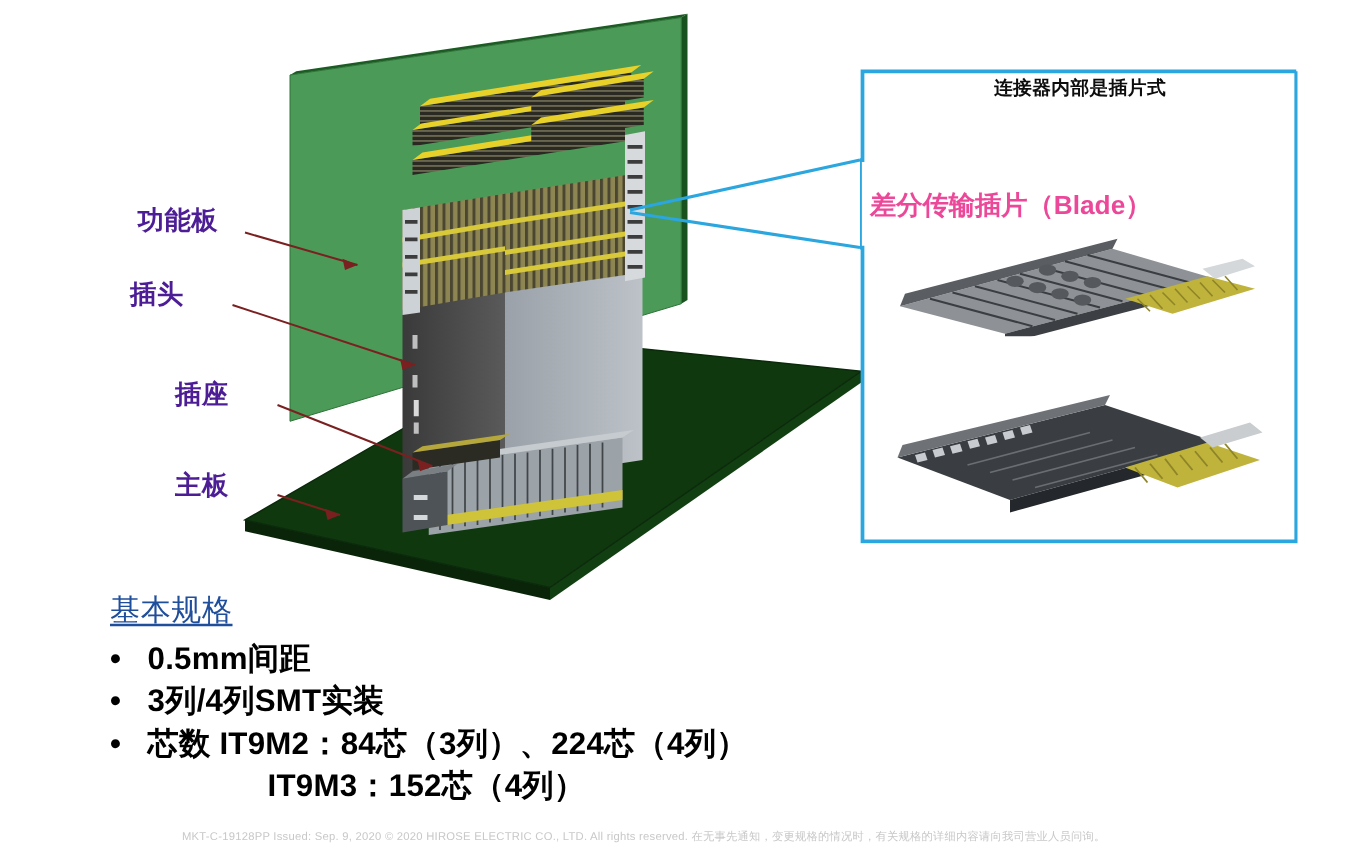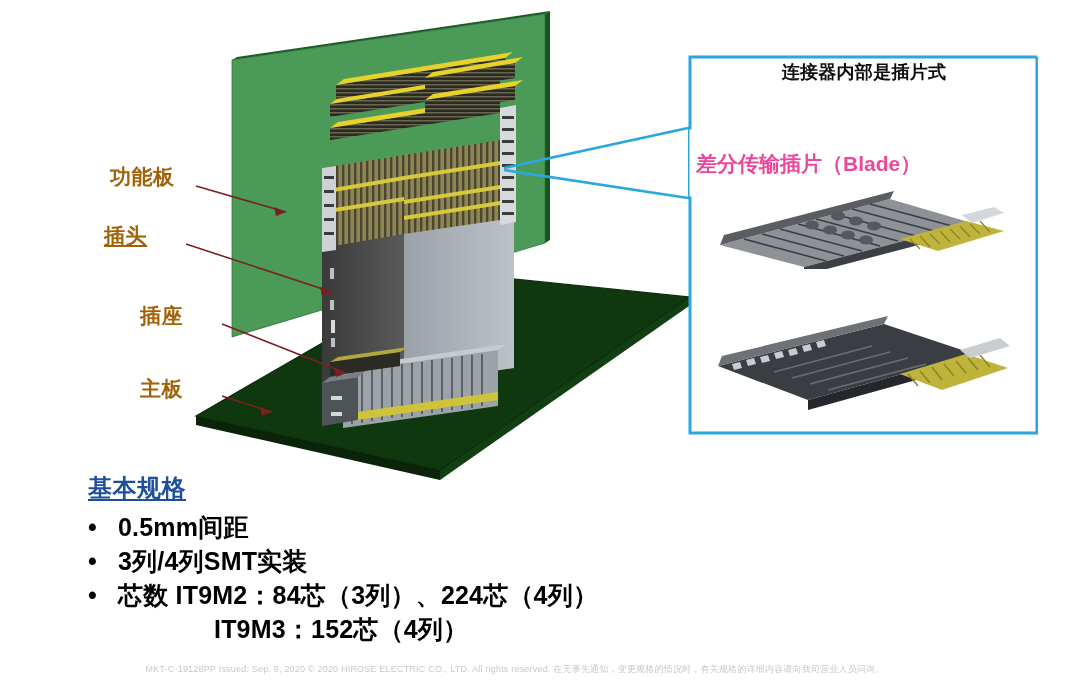--- a/index.html
+++ b/index.html
@@ -22,29 +22,29 @@
     background: #ffffff;
   }
 
   
   #illustration { position: absolute; left: 0; top: 0; width: 700px; height: 530px; }
   #illustration svg { display: block; }
 
   
   .lead-label {
     position: absolute;
-    color: #a16207;
+    color: #4c1d95;
     font-weight: bold;
     font-size: 21px;
     letter-spacing: 0.5px;
     white-space: nowrap;
     line-height: 1;
   }
   #label-func  { left: 110px; top: 166px; }
-  #label-plug  { left: 104px; top: 225px; text-decoration: underline; }
+  #label-plug  { left: 104px; top: 225px; }
   #label-recep { left: 140px; top: 305px; }
   #label-mboard{ left: 140px; top: 378px; }
 
   
   #callout {
     position: absolute;
     left: 688px;
     top: 55px;
     width: 350px;
     height: 380px;
@@ -56,21 +56,21 @@
     width: 350px;
     height: 380px;
   }
   #callout-title {
     position: absolute;
     left: 14px;
     top: 6px;
     width: 324px;
     text-align: center;
     font-weight: bold;
-    font-size: 18px;
+    font-size: 15px;
     line-height: 1.33;
     color: #0D0D0D;
     letter-spacing: 0.3px;
   }
   .blade-title {
     position: absolute;
     width: 340px;
     left: 8px;
     text-align: left;
     color: #ec4899;
@@ -86,21 +86,21 @@
 
   
   #spec {
     position: absolute;
     left: 88px;
     top: 472px;
     width: 640px;
   }
   #spec-heading {
     font-size: 24px;
-    font-weight: bold;
+    font-weight: normal;
     color: #1F4E9B;
     text-decoration: underline;
     text-underline-offset: 3px;
     letter-spacing: 0.5px;
     margin: 0 0 6px 0;
     display: inline-block;
   }
   .spec-list { list-style: none; margin: 0; padding: 0; }
   .spec-item {
     display: flex;

